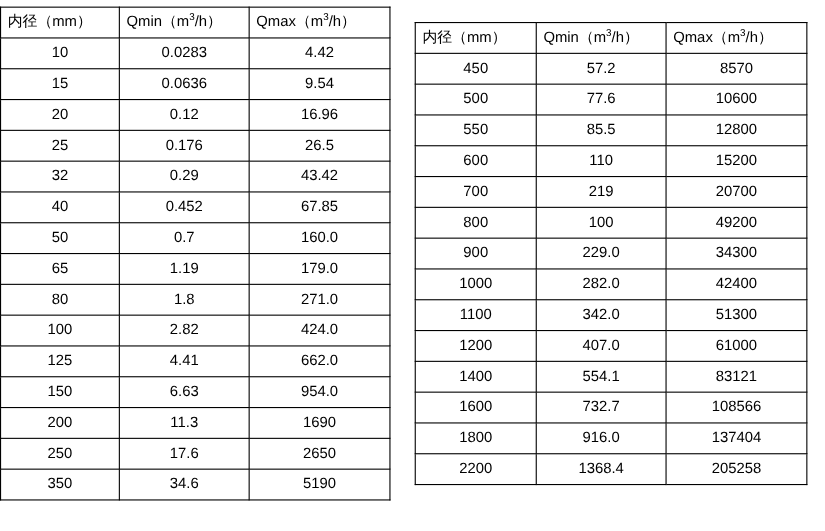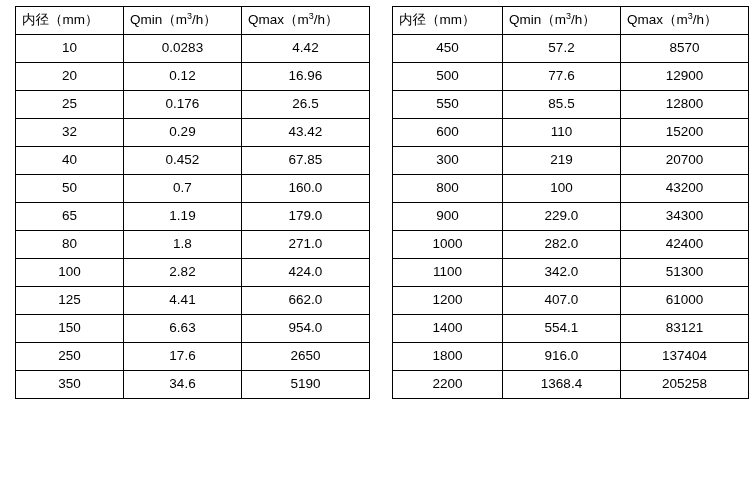--- a/index.html
+++ b/index.html
@@ -12,21 +12,21 @@
     height: 483px;
     font-family: "Liberation Sans", sans-serif;
     color: #000000;
     position: relative;
     overflow: hidden;
   }
   .page {
     display: flex;
     flex-direction: row;
     align-items: center;
-    padding: 6px 0 0 15px;
+    padding: 6px 0 0 0;
     gap: 22px;
   }
   table.spec {
     border-collapse: collapse;
     table-layout: fixed;
     font-size: 13.5px;
   }
   table.spec td, table.spec th {
     border: 1px solid #000000;
     height: 28px;
@@ -79,20 +79,25 @@
         <td><span class="hdr-unit">Qmax（m</span><sup>3</sup><span>/h）</span></td>
       </tr>
     </thead>
     <tbody>
         <tr>
           <td>10</td>
           <td>0.0283</td>
           <td>4.42</td>
         </tr>
         <tr>
+          <td>15</td>
+          <td>0.0636</td>
+          <td>9.54</td>
+        </tr>
+        <tr>
           <td>20</td>
           <td>0.12</td>
           <td>16.96</td>
         </tr>
         <tr>
           <td>25</td>
           <td>0.176</td>
           <td>26.5</td>
         </tr>
         <tr>
@@ -127,20 +132,25 @@
         </tr>
         <tr>
           <td>125</td>
           <td>4.41</td>
           <td>662.0</td>
         </tr>
         <tr>
           <td>150</td>
           <td>6.63</td>
           <td>954.0</td>
+        </tr>
+        <tr>
+          <td>200</td>
+          <td>11.3</td>
+          <td>1690</td>
         </tr>
         <tr>
           <td>250</td>
           <td>17.6</td>
           <td>2650</td>
         </tr>
         <tr>
           <td>350</td>
           <td>34.6</td>
           <td>5190</td>
@@ -163,41 +173,41 @@
     </thead>
     <tbody>
         <tr>
           <td>450</td>
           <td>57.2</td>
           <td>8570</td>
         </tr>
         <tr>
           <td>500</td>
           <td>77.6</td>
-          <td>12900</td>
+          <td>10600</td>
         </tr>
         <tr>
           <td>550</td>
           <td>85.5</td>
           <td>12800</td>
         </tr>
         <tr>
           <td>600</td>
           <td>110</td>
           <td>15200</td>
         </tr>
         <tr>
-          <td>300</td>
+          <td>700</td>
           <td>219</td>
           <td>20700</td>
         </tr>
         <tr>
           <td>800</td>
           <td>100</td>
-          <td>43200</td>
+          <td>49200</td>
         </tr>
         <tr>
           <td>900</td>
           <td>229.0</td>
           <td>34300</td>
         </tr>
         <tr>
           <td>1000</td>
           <td>282.0</td>
           <td>42400</td>
@@ -211,20 +221,25 @@
           <td>1200</td>
           <td>407.0</td>
           <td>61000</td>
         </tr>
         <tr>
           <td>1400</td>
           <td>554.1</td>
           <td>83121</td>
         </tr>
         <tr>
+          <td>1600</td>
+          <td>732.7</td>
+          <td>108566</td>
+        </tr>
+        <tr>
           <td>1800</td>
           <td>916.0</td>
           <td>137404</td>
         </tr>
         <tr>
           <td>2200</td>
           <td>1368.4</td>
           <td>205258</td>
         </tr>
       </tbody>

